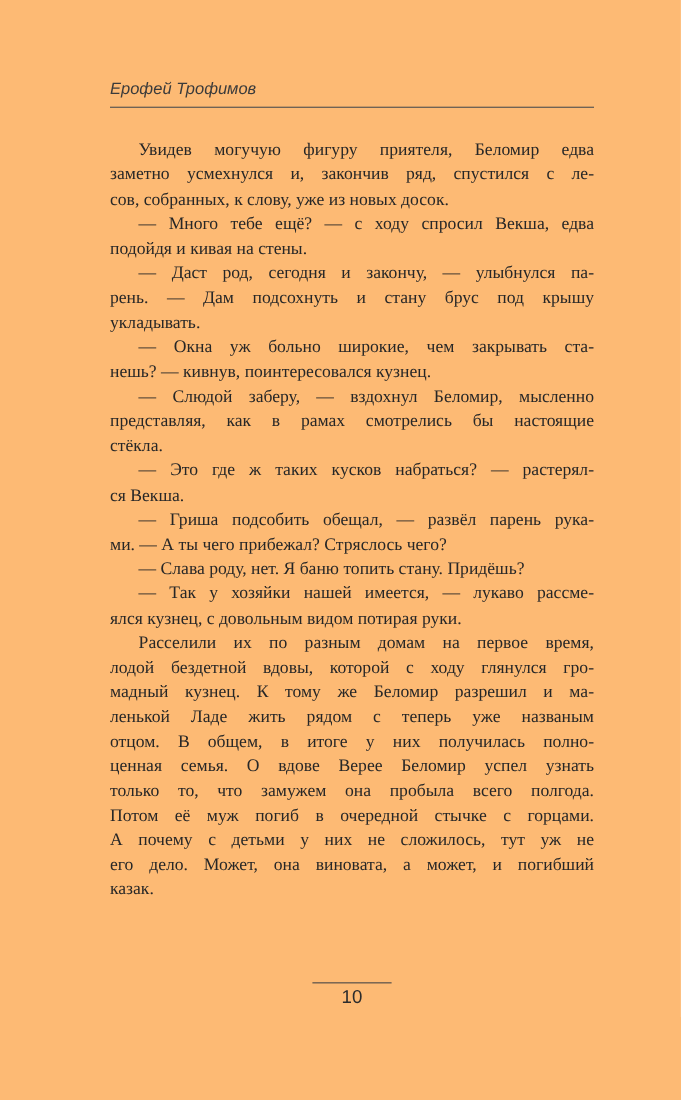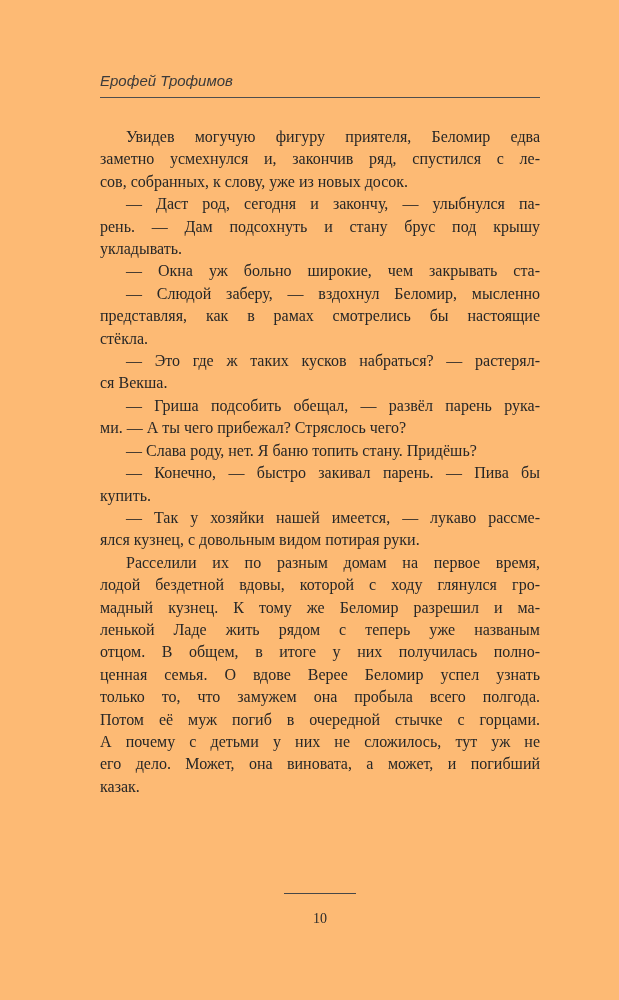--- a/index.html
+++ b/index.html
@@ -59,66 +59,67 @@
     width: 440px;
     text-align: center;
   }
   .footer-rule {
     border: none;
     border-top: 1.2px solid #474747;
     width: 72px;
     margin: 0 auto;
   }
   .page-number {
-    margin-top: 17px;
-    font-family: Liberation Serif, serif;
-    font-size: 14px;
+    margin-top: 3px;
+    font-family: Liberation Sans, sans-serif;
+    font-size: 17px;
     color: #2c2c2c;
   }
 </style>
 </head>
 <body>
 
 <div class="page">
   <div class="text-block">
     <div class="running-head">Ерофей Трофимов</div>
     <hr class="header-rule">
     <div class="body-text">
         <div class="paragraph">
           <div class="line first">Увидев могучую фигуру приятеля, Беломир едва</div>
           <div class="line">заметно усмехнулся и, закончив ряд, спустился с ле-</div>
           <div class="line last">сов, собранных, к слову, уже из новых досок.</div>
         </div>
         <div class="paragraph">
+          <div class="line first">— Много тебе ещё? — с ходу спросил Векша, едва</div>
+          <div class="line last">подойдя и кивая на стены.</div>
+        </div>
+        <div class="paragraph">
           <div class="line first">— Даст род, сегодня и закончу, — улыбнулся па-</div>
           <div class="line">рень. — Дам подсохнуть и стану брус под крышу</div>
           <div class="line last">укладывать.</div>
         </div>
         <div class="paragraph">
           <div class="line first">— Окна уж больно широкие, чем закрывать ста-</div>
+          <div class="line last">нешь? — кивнув, поинтересовался кузнец.</div>
         </div>
         <div class="paragraph">
           <div class="line first">— Слюдой заберу, — вздохнул Беломир, мысленно</div>
           <div class="line">представляя, как в рамах смотрелись бы настоящие</div>
           <div class="line last">стёкла.</div>
         </div>
         <div class="paragraph">
           <div class="line first">— Это где ж таких кусков набраться? — растерял-</div>
           <div class="line last">ся Векша.</div>
         </div>
         <div class="paragraph">
           <div class="line first">— Гриша подсобить обещал, — развёл парень рука-</div>
           <div class="line last">ми. — А ты чего прибежал? Стряслось чего?</div>
         </div>
         <div class="paragraph">
           <div class="line first last">— Слава роду, нет. Я баню топить стану. Придёшь?</div>
-        </div>
-        <div class="paragraph">
-          <div class="line first">— Конечно, — быстро закивал парень. — Пива бы</div>
-          <div class="line last">купить.</div>
         </div>
         <div class="paragraph">
           <div class="line first">— Так у хозяйки нашей имеется, — лукаво рассме-</div>
           <div class="line last">ялся кузнец, с довольным видом потирая руки.</div>
         </div>
         <div class="paragraph">
           <div class="line first">Расселили их по разным домам на первое время,</div>
           <div class="line">лодой бездетной вдовы, которой с ходу глянулся гро-</div>
           <div class="line">мадный кузнец. К тому же Беломир разрешил и ма-</div>
           <div class="line">ленькой Ладе жить рядом с теперь уже названым</div>

